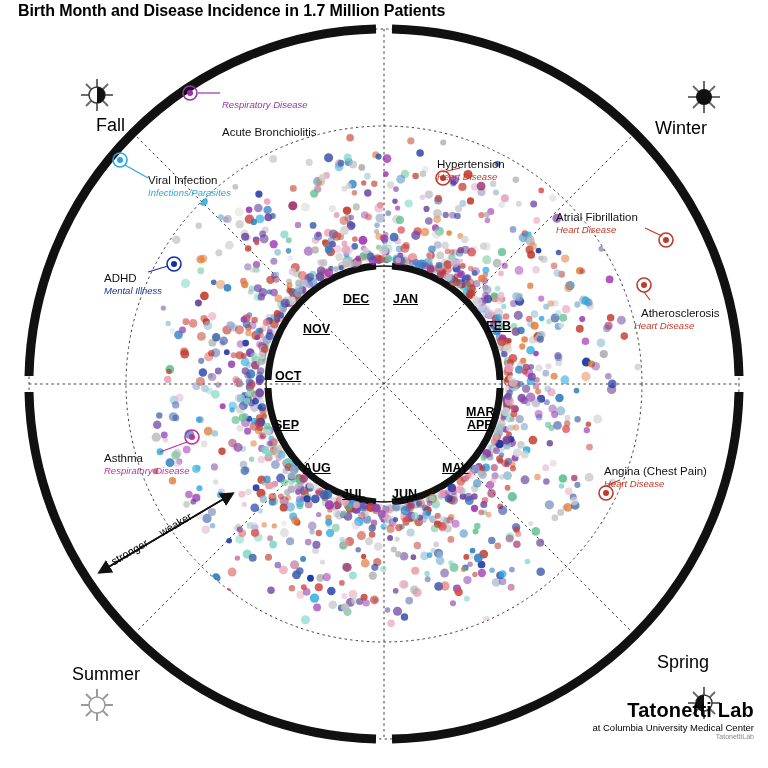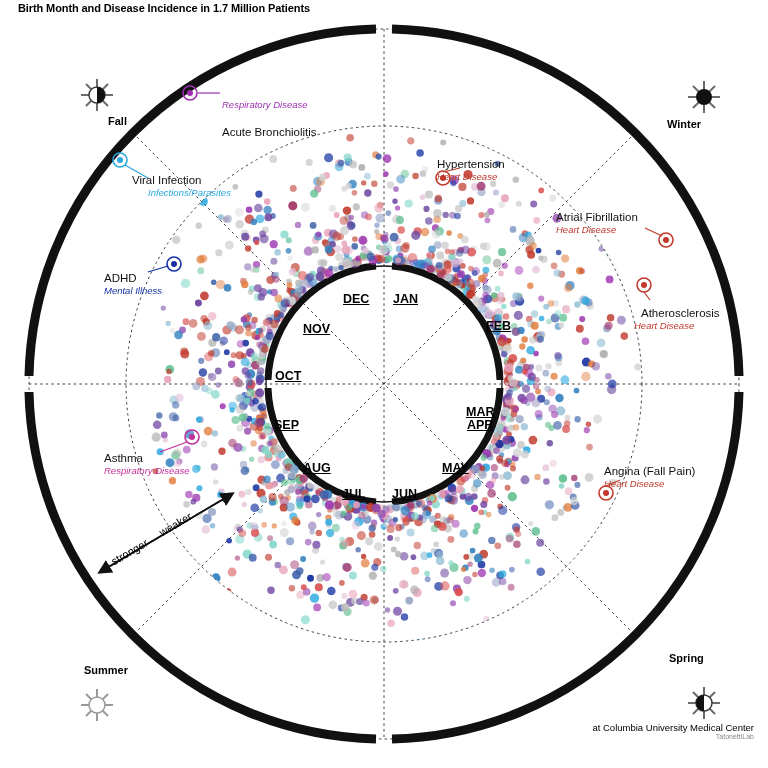--- a/index.html
+++ b/index.html
@@ -3,27 +3,27 @@
 <meta charset="utf-8">
 <style>
   html,body{margin:0;padding:0;}
   body{
     width:768px;height:768px;background:#ffffff;
     font-family:"Liberation Sans", sans-serif;
     color:#000;overflow:hidden;position:relative;
   }
   #title{
     position:absolute;left:18px;top:2px;
-    font-size:11px;font-weight:bold;letter-spacing:-0.1px;
+    font-size:16px;font-weight:bold;letter-spacing:-0.1px;
     white-space:nowrap;
   }
   #stage{position:absolute;left:0;top:0;width:768px;height:768px;}
   svg{position:absolute;left:0;top:0;}
   .lbl{position:absolute;white-space:nowrap;}
-  .season{font-size:11px;font-weight:bold;margin-left:12px;}
+  .season{font-size:18px;font-weight:normal;}
   .month{font-size:12.5px;font-weight:bold;text-decoration:underline;}
   .ann-name{font-size:11.5px;font-weight:normal;}
   .ann-sub{font-size:9.5px;font-style:italic;}
   .arrowlbl{font-size:11px;}
   .brand{
     position:absolute;right:14px;bottom:28px;text-align:right;
   }
   .brand .b1{font-size:20px;font-weight:bold;letter-spacing:0.2px;}
   .brand .b2{font-size:9.5px;}
   .brand .b3{font-size:7px;color:#888;}
@@ -1655,35 +1655,36 @@
       <div class="lbl month" style="left: 442px; top: 461px;">MAY</div>
       <div class="lbl month" style="left: 392px; top: 487px;">JUN</div>
       <div class="lbl month" style="left: 342px; top: 487px;">JUL</div>
       <div class="lbl month" style="left: 303px; top: 461px;">AUG</div>
       <div class="lbl month" style="left: 274px; top: 418px;">SEP</div>
       <div class="lbl month" style="left: 275px; top: 369px;">OCT</div>
       <div class="lbl month" style="left: 303px; top: 322px;">NOV</div>
       <div class="lbl month" style="left: 343px; top: 292px;">DEC</div>
       <div class="lbl ann-name" style="left: 222px; top: 86px; color: rgb(17, 17, 17); margin-top: 40px;">Acute Bronchiolitis</div>
       <div class="lbl ann-sub" style="left: 222px; top: 99px; color: rgb(155, 47, 174); font-style: italic;">Respiratory Disease</div>
-      <div class="lbl ann-name" style="left: 132px; top: 174px; color: rgb(17, 17, 17);">Viral Infection</div>
+      <div class="lbl ann-name" style="left: 148px; top: 174px; color: rgb(17, 17, 17);">Viral Infection</div>
       <div class="lbl ann-sub" style="left: 148px; top: 187px; color: rgb(42, 168, 224); font-style: italic;">Infections/Parasites</div>
       <div class="lbl ann-name" style="left: 104px; top: 272px; color: rgb(17, 17, 17);">ADHD</div>
       <div class="lbl ann-sub" style="left: 104px; top: 285px; color: rgb(20, 48, 160); font-style: italic;">Mental Illness</div>
       <div class="lbl ann-name" style="left: 104px; top: 452px; color: rgb(17, 17, 17);">Asthma</div>
       <div class="lbl ann-sub" style="left: 104px; top: 465px; color: rgb(194, 48, 154); font-style: italic;">Respiratory Disease</div>
       <div class="lbl ann-name" style="left: 437px; top: 158px; color: rgb(17, 17, 17);">Hypertension</div>
       <div class="lbl ann-sub" style="left: 437px; top: 171px; color: rgb(192, 57, 43); font-style: italic;">Heart Disease</div>
       <div class="lbl ann-name" style="left: 556px; top: 211px; color: rgb(17, 17, 17);">Atrial Fibrillation</div>
       <div class="lbl ann-sub" style="left: 556px; top: 224px; color: rgb(192, 57, 43); font-style: italic;">Heart Disease</div>
       <div class="lbl ann-name" style="left: 641px; top: 307px; color: rgb(17, 17, 17);">Atherosclerosis</div>
       <div class="lbl ann-sub" style="left: 634px; top: 320px; color: rgb(192, 57, 43); font-style: italic;">Heart Disease</div>
-      <div class="lbl ann-name" style="left: 604px; top: 465px; color: rgb(17, 17, 17);">Angina (Fall Pain)</div>
+      <div class="lbl ann-name" style="left: 604px; top: 465px; color: rgb(17, 17, 17);">Angina (Chest Pain)</div>
       <div class="lbl ann-sub" style="left: 604px; top: 478px; color: rgb(192, 57, 43); font-style: italic;">Heart Disease</div>
       <div class="lbl arrowlbl" style="left: 112px; top: 556px; transform: rotate(-30deg); transform-origin: left center;">stronger</div>
       <div class="lbl arrowlbl" style="left: 160px; top: 527px; transform: rotate(-30deg); transform-origin: left center;">weaker</div>
     </div>
 </div>
 
 <div class="brand">
+  <div class="b1">Tatonetti Lab</div>
   <div class="b2">at Columbia University Medical Center</div>
   <div class="b3">TatonettiLab</div>
 </div>
 
 </body></html>

